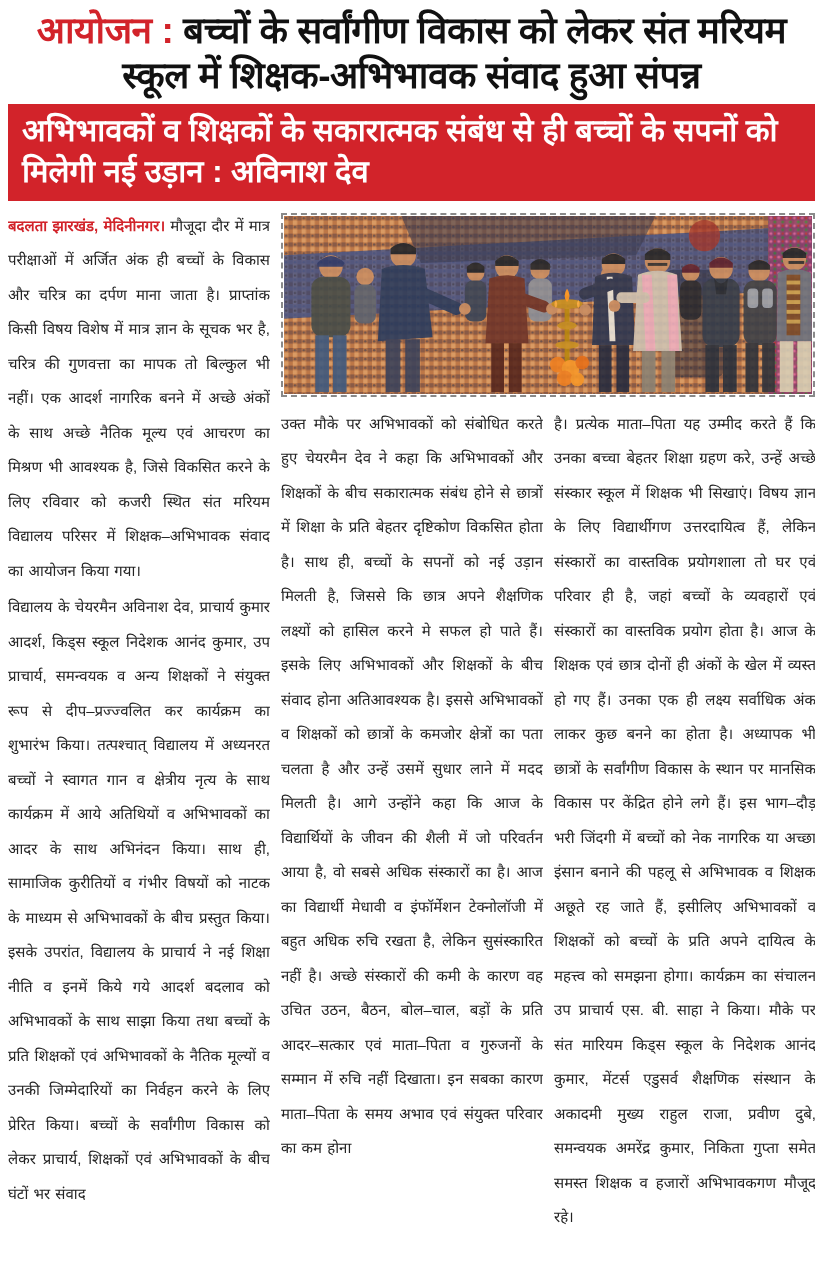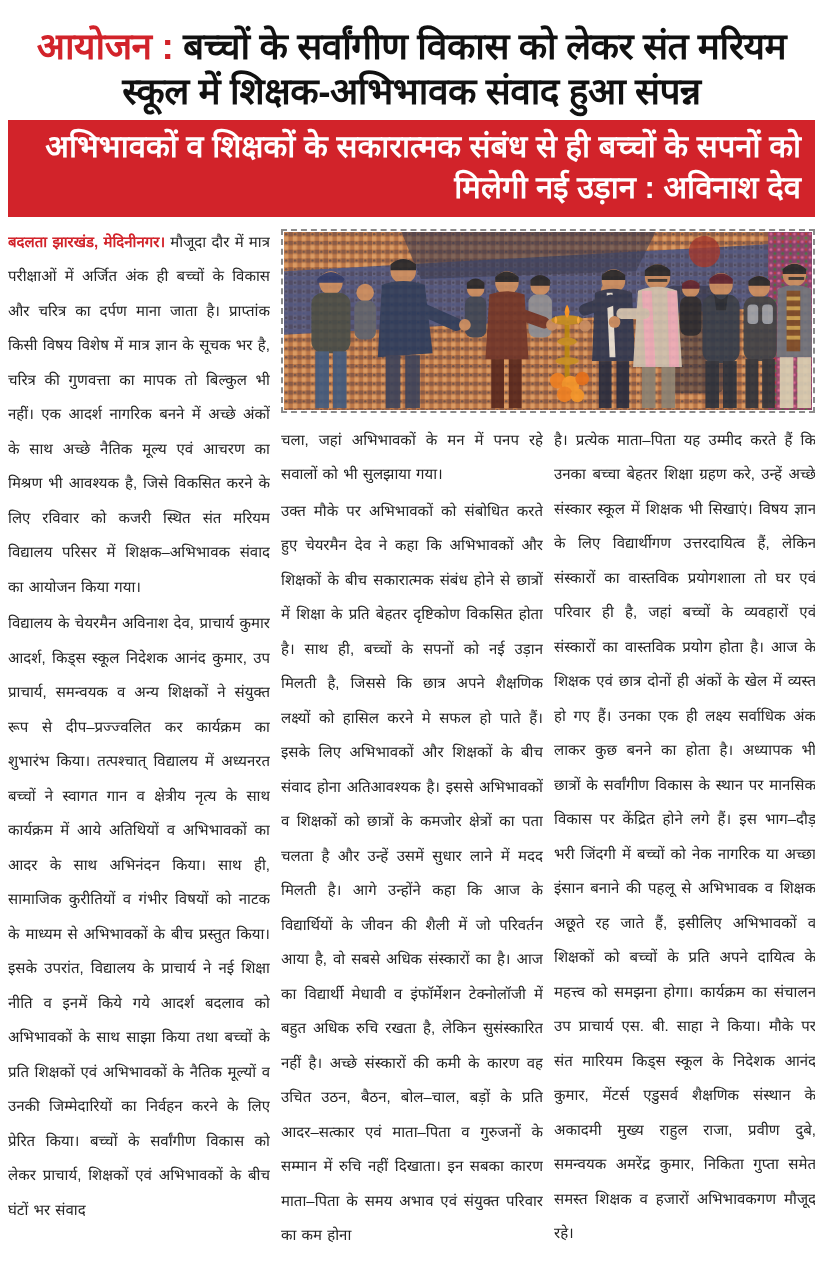--- a/index.html
+++ b/index.html
@@ -1,32 +1,32 @@
 <!DOCTYPE html>
 <html lang="hi"><head>
 <meta charset="utf-8">
 <style>
   html,body{margin:0;padding:0;background:#ffffff;}
   body{
     width:823px;height:1280px;overflow:hidden;
     font-family:"Liberation Sans","DejaVu Sans",sans-serif;
     color:#1c1c1c;
   }
-  .page{width:823px;height:1280px;box-sizing:border-box;padding:22px 8px;overflow:hidden;}
+  .page{width:823px;height:1280px;box-sizing:border-box;padding:6px 8px;overflow:hidden;}
 
   
   .headline{
     text-align:center;font-weight:bold;font-size:37px;line-height:1.22;
     color:#111;letter-spacing:-.5px;margin:2px 0 6px 0;
   }
   .headline .kicker{color:#d2232a;}
 
   
   .banner{
-    background:#d2232a;color:#ffffff;text-align:right;
+    background:#d2232a;color:#ffffff;text-align:left;
     font-weight:bold;font-size:31px;line-height:1.3;
     padding:7px 14px 9px 14px;margin:0 0 8px 0;
   }
 
   
   .body-grid{display:flex;gap:11px;height:1086px;overflow:hidden;}
   .col{width:262px;flex:0 0 262px;overflow:hidden;}
   .right-zone{flex:1;display:flex;flex-direction:column;overflow:hidden;}
   .photo-frame{
     border:2px dashed #8a8a8a;padding:1px;margin:4px 0 10px 0;
@@ -221,21 +221,20 @@
               <rect x="525" y="128" width="14" height="52" fill="#d8cfb8"></rect>
             </g>
           </g>
 
           <rect x="0" y="0" width="540" height="182" fill="url(#mesh)" opacity=".12"></rect>
         </svg>
       </div>
 
       <div class="two-cols">
         <div class="col">
-          <p>चला, जहां अभिभावकों के मन में पनप रहे सवालों को भी सुलझाया गया।</p>
           <p>उक्त मौके पर अभिभावकों को संबोधित करते हुए चेयरमैन देव ने कहा कि अभिभावकों और शिक्षकों के बीच सकारात्मक संबंध होने से छात्रों में शिक्षा के प्रति बेहतर दृष्टिकोण विकसित होता है। साथ ही, बच्चों के सपनों को नई उड़ान मिलती है, जिससे कि छात्र अपने शैक्षणिक लक्ष्यों को हासिल करने मे सफल हो पाते हैं। इसके लिए अभिभावकों और शिक्षकों के बीच संवाद होना अतिआवश्यक है। इससे अभिभावकों व शिक्षकों को छात्रों के कमजोर क्षेत्रों का पता चलता है और उन्हें उसमें सुधार लाने में मदद मिलती है। आगे उन्होंने कहा कि आज के विद्यार्थियों के जीवन की शैली में जो परिवर्तन आया है, वो सबसे अधिक संस्कारों का है। आज का विद्यार्थी मेधावी व इंफॉर्मेशन टेक्नोलॉजी में बहुत अधिक रुचि रखता है, लेकिन सुसंस्कारित नहीं है। अच्छे संस्कारों की कमी के कारण वह उचित उठन, बैठन, बोल–चाल, बड़ों के प्रति आदर–सत्कार एवं माता–पिता व गुरुजनों के सम्मान में रुचि नहीं दिखाता। इन सबका कारण माता–पिता के समय अभाव एवं संयुक्त परिवार का कम होना</p>
         </div>
         <div class="col">
           <p>है। प्रत्येक माता–पिता यह उम्मीद करते हैं कि उनका बच्चा बेहतर शिक्षा ग्रहण करे, उन्हें अच्छे संस्कार स्कूल में शिक्षक भी सिखाएं। विषय ज्ञान के लिए विद्यार्थीगण उत्तरदायित्व हैं, लेकिन संस्कारों का वास्तविक प्रयोगशाला तो घर एवं परिवार ही है, जहां बच्चों के व्यवहारों एवं संस्कारों का वास्तविक प्रयोग होता है। आज के शिक्षक एवं छात्र दोनों ही अंकों के खेल में व्यस्त हो गए हैं। उनका एक ही लक्ष्य सर्वाधिक अंक लाकर कुछ बनने का होता है। अध्यापक भी छात्रों के सर्वांगीण विकास के स्थान पर मानसिक विकास पर केंद्रित होने लगे हैं। इस भाग–दौड़ भरी जिंदगी में बच्चों को नेक नागरिक या अच्छा इंसान बनाने की पहलू से अभिभावक व शिक्षक अछूते रह जाते हैं, इसीलिए अभिभावकों व शिक्षकों को बच्चों के प्रति अपने दायित्व के महत्त्व को समझना होगा। कार्यक्रम का संचालन उप प्राचार्य एस. बी. साहा ने किया। मौके पर संत मारियम किड्स स्कूल के निदेशक आनंद कुमार, मेंटर्स एडुसर्व शैक्षणिक संस्थान के अकादमी मुख्य राहुल राजा, प्रवीण दुबे, समन्वयक अमरेंद्र कुमार, निकिता गुप्ता समेत समस्त शिक्षक व हजारों अभिभावकगण मौजूद रहे।</p>
         </div>
       </div>
 
     </div>
   </div>
 </div>

